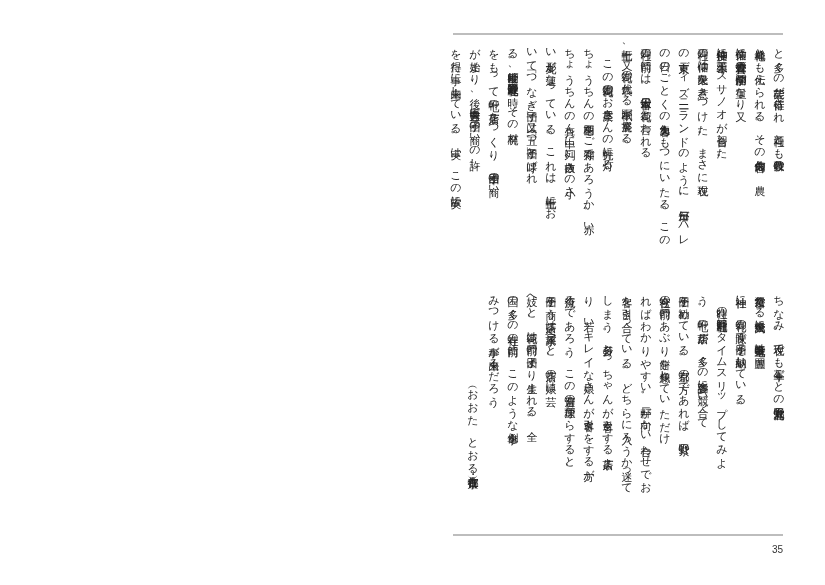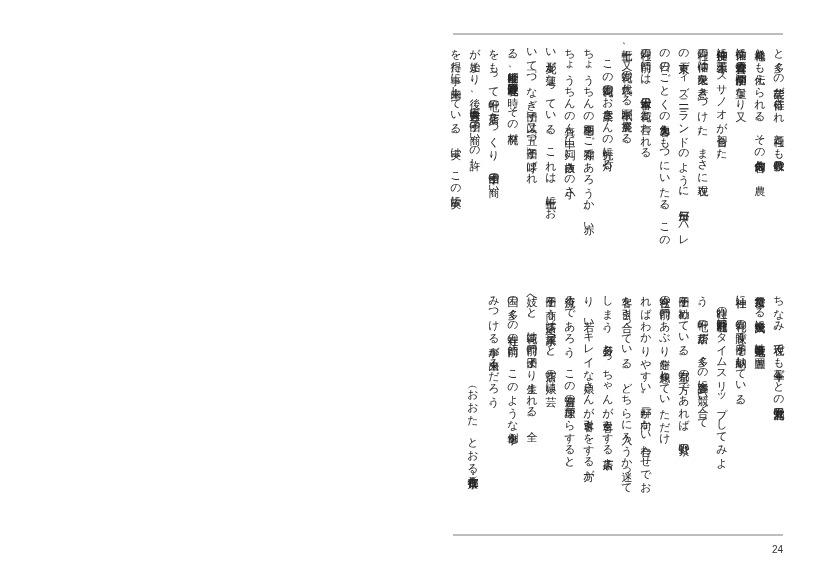--- a/index.html
+++ b/index.html
@@ -71,14 +71,14 @@
     <div class="col" style="left:170px">り、若いキレイな娘さんが客引きをする方が</div>
     <div class="col" style="left:151px">流行るであろう。この普遍の原理からすると、</div>
     <div class="col" style="left:132px">団子を商う茶店は水茶屋へと、茶店の娘は芸</div>
     <div class="col" style="left:113px">妓へと、花街は門前の団子より生まれる。全</div>
     <div class="col" style="left:94px">国の多くの社寺の門前に、このような事例を</div>
     <div class="col" style="left:75px">みつける事が出来るだろう。</div>
     <div class="col attrib" style="left:54px; top:94px">（おおた　とおる・京都市在住）</div>
   </div>
 
   <div class="rule bottom"></div>
-  <div class="page-number">24</div>
+  <div class="page-number">35</div>
 </div>
 
 </body></html>

